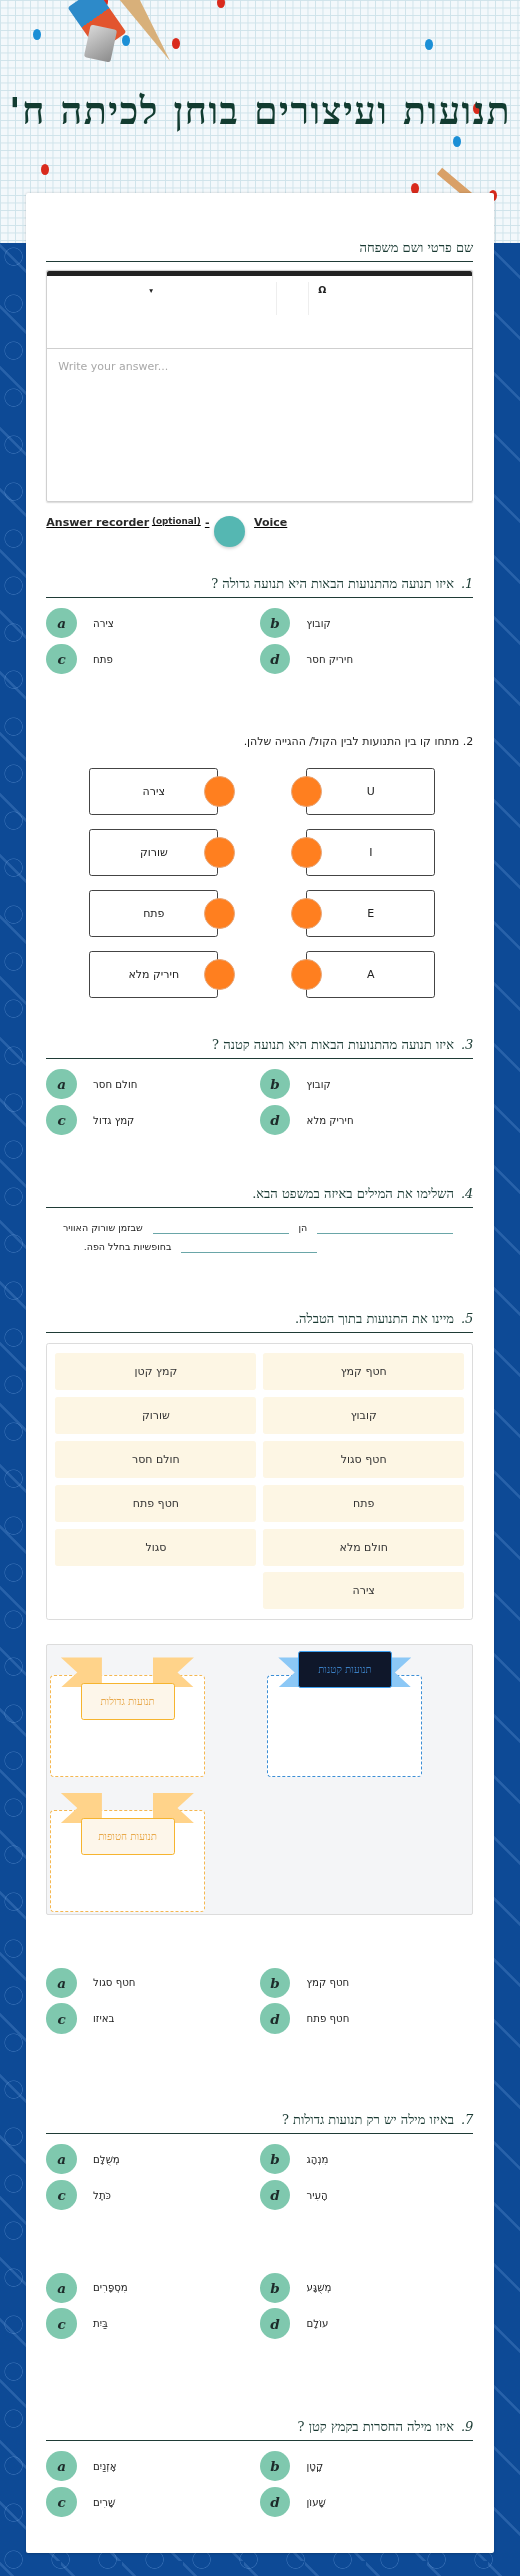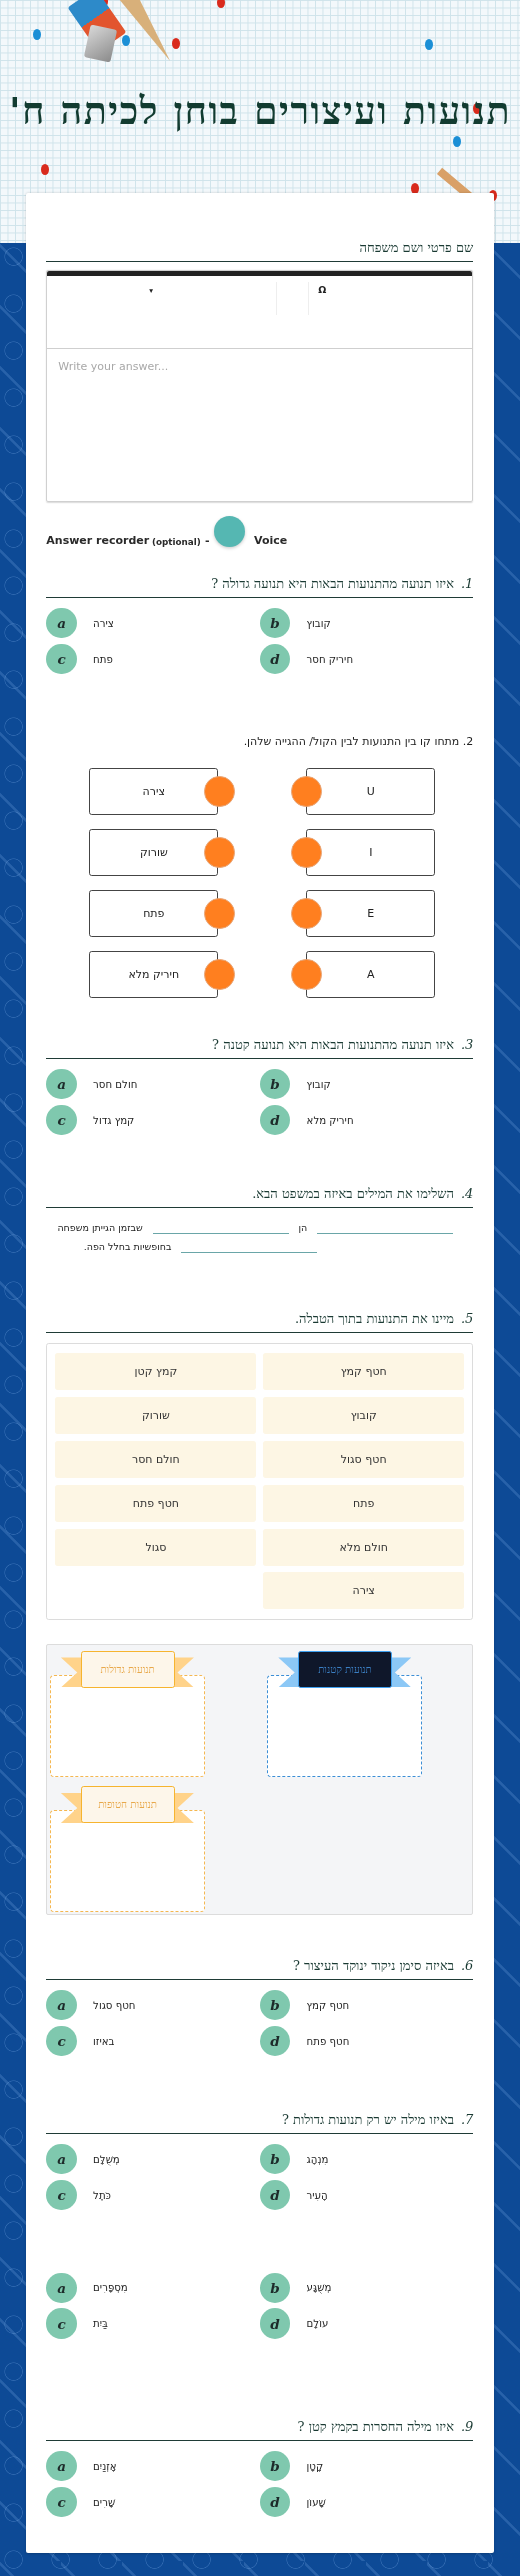--- a/index.html
+++ b/index.html
@@ -75,21 +75,21 @@
   .editor-toolbar { height: 73px; position: relative; border-bottom: 1.4px solid #cfcfcf; }
   .tb-dropdown { position: absolute; left: 102px; top: 9.5px; font-size: 7.5px; color: #222; }
   .tb-sep1 { position: absolute; left: 229px; top: 5.4px; width: 0.7px; height: 33px; background: #eee; }
   .tb-sep2 { position: absolute; left: 261px; top: 5.4px; width: 0.7px; height: 33px; background: #eee; }
   .tb-omega { position: absolute; left: 271px; top: 8.1px; font-size: 9.5px; font-weight: bold; color: #222; }
   .editor-text {
     width: 100%; height: 149px; border: none; resize: none; outline: none;
     padding: 11px 11px; font-size: 11px; color: #333; font-family: "DejaVu Sans", sans-serif;
   }
   .editor-text::placeholder { color: #a8a8a8; }
-  .recorder { display: flex; align-items: flex-end; margin-top: 13.6px; height: 31px; }
+  .recorder { display: flex; align-items: flex-start; margin-top: 13.6px; height: 31px; text-decoration: underline; }
   .rec-label { font-weight: bold; font-size: 11px; color: #2a2a2a; }
   .rec-opt { font-size: 8.8px; font-weight: bold; color: #2a2a2a; margin-left: 2.7px; }
   .rec-dash { font-weight: bold; margin: 0 4.1px; color: #2a2a2a; }
   .rec-btn { width: 31px; height: 31px; border-radius: 50%; background: #55b7b2; box-shadow: 0 1.4px 3.4px rgba(0,0,0,0.2); cursor: pointer; }
   .rec-voice { font-weight: bold; font-size: 11px; color: #2a2a2a; margin-left: 9.5px; }
   
   .mcq { display: grid; grid-template-columns: 1fr 1fr; row-gap: 5.4px; margin-top: 9.5px; direction: ltr; }
   .opt { display: flex; align-items: center; cursor: pointer; }
   .badge {
     width: 30.5px; height: 30.5px; border-radius: 50%; background: #7fc8ae;
@@ -130,21 +130,21 @@
   .ribbon .tail { position: absolute; top: 6.8px; width: 41px; height: 30px; }
   .ribbon.orange .tail { background: #ffd38a; }
   .ribbon.blue .tail { background: #8cc8f6; }
   .ribbon .tail.l { left: 0; clip-path: polygon(0 0, 100% 0, 100% 100%, 0 100%, 40% 50%); }
   .ribbon .tail.r { right: 0; clip-path: polygon(0 0, 100% 0, 60% 50%, 100% 100%, 0 100%); }
   .ribbon .face {
     position: absolute; left: 19.7px; top: 0; width: 94px; height: 37px; border-radius: 2.7px;
     display: flex; align-items: center; justify-content: center;
     font-family: "DejaVu Serif", serif; font-size: 10.2px; direction: rtl;
   }
-  .ribbon.orange .face { background: #fdf6ea; border: 1.4px solid #f6b42f; color: #e8a84a; }
+  .ribbon.orange .face { background: #fdf6ea; border: 1.4px solid #f6b42f; color: #e8a84a; margin-top: 32px; }
   .ribbon.blue .face { background: #0f172a; border: 1.4px solid #3ea0f0; color: #3b7fc3; }
 </style>
 </head>
 <body>
 
 <div class="header">
   <div class="dot red" style="left:100px;top:-4.1px"></div>
   <div class="dot red" style="left:217px;top:-2.7px"></div>
   <div class="dot blue" style="left:33px;top:28.5px"></div>
   <div class="dot blue" style="left:122px;top:35px"></div>
@@ -252,21 +252,21 @@
         </div>
     </div>
   </div>
 
   <div class="section" style="top:993px">
     <div class="q-title"><span class="q-num">4.</span> <span>השלימו את המילים באיזה במשפט הבא.</span></div>
     <div class="fill">
       <input class="blank" style="margin-right: 20.3px;">
       <span>הן</span>
       <input class="blank" style="">
-      <span>שבזמן הגייתן משפחה</span>
+      <span>שבזמן שורוק האוויר</span>
       <br>
       <input class="blank" style="margin-right: 156px;">
       <span>בחופשיות בחלל הפה.</span>
     </div>
   </div>
 
   <div class="section" style="top:1118px">
     <div class="q-title"><span class="q-num">5.</span> <span>מיינו את התנועות בתוך הטבלה.</span></div>
     <div class="sort-pool">
       <div class="chip">חטף קמץ</div>
@@ -300,21 +300,20 @@
       <div class="bucket orange" style="left:2.7px;top:165px"></div>
       <div class="ribbon orange" style="left:13.6px;top:141px">
         <span class="tail l"></span>
         <span class="tail r"></span>
         <span class="face">תנועות חטופות</span>
       </div>
     </div>
   </div>
 
   <div class="section" style="top:1765px">
-    <div class="q-title"><span class="q-num">6.</span> <span>באיזה סימן ניקוד ינוקד העיצור ?</span></div>
     <div class="mcq">
       <div class="opt">
           <span class="badge">a</span>
           <span class="opt-text">חטף סגול</span>
         </div>
       <div class="opt">
           <span class="badge">b</span>
           <span class="opt-text">חטף קמץ</span>
         </div>
       <div class="opt">

